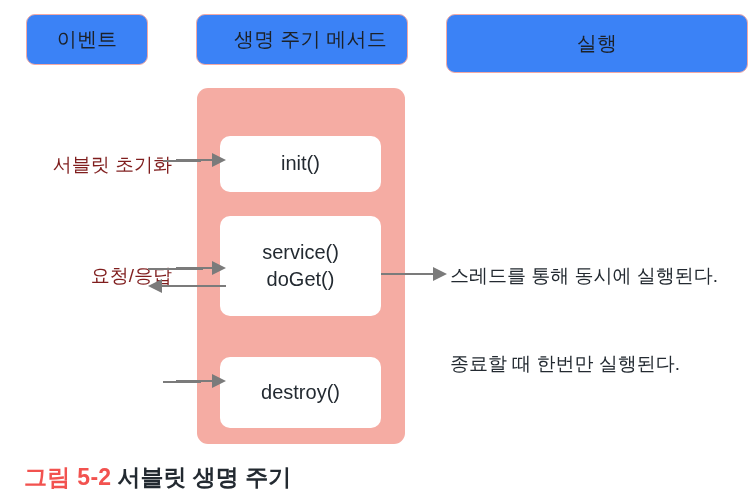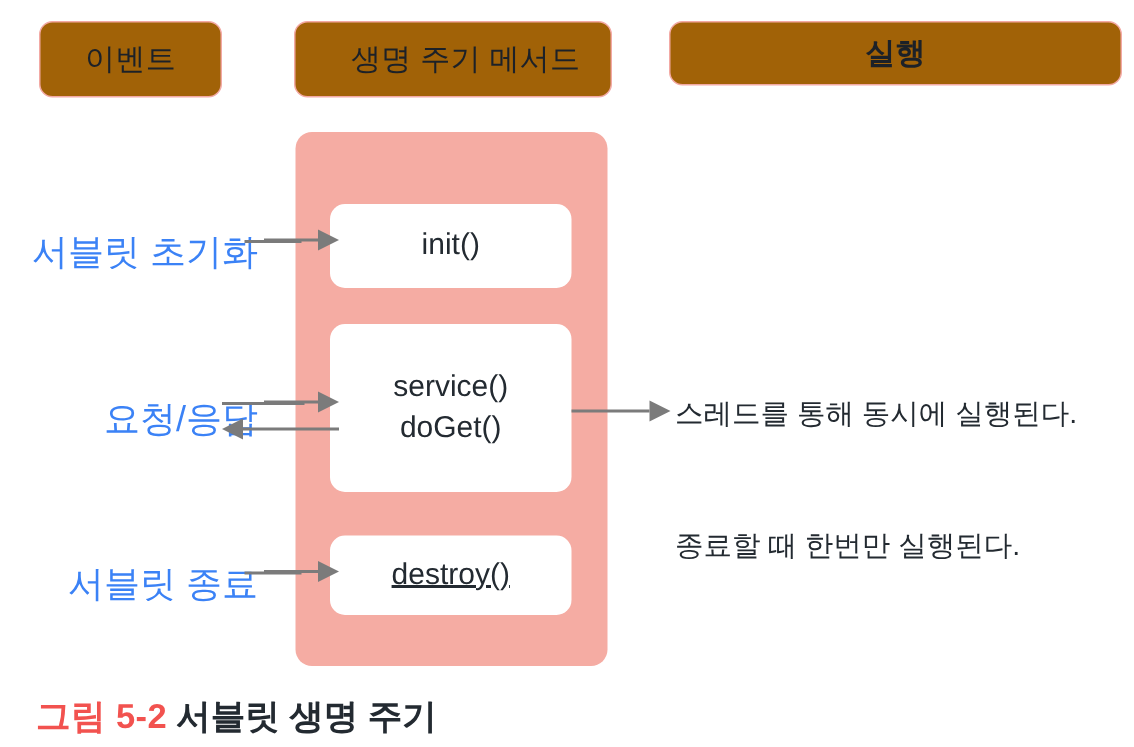--- a/index.html
+++ b/index.html
@@ -15,33 +15,33 @@
     position: relative;
     width: 756px;
     height: 498px;
     background: #ffffff;
     overflow: hidden;
   }
 
   
   .col-header {
     position: absolute;
-    background: #a16207;
+    background: #3b82f6;
     border: 1.4px solid #f3a9a4;
     border-radius: 9px;
     display: flex;
     align-items: center;
     justify-content: center;
     color: #1c2128;
     font-size: 20px;
     letter-spacing: 0.2px;
   }
   #hdr-event    { left: 26px;  top: 14px; width: 122px; height: 51px; }
   #hdr-methods  { left: 196px; top: 14px; width: 212px; height: 51px; padding-left: 17px; }
-  #hdr-execute  { left: 446px; top: 14px; width: 302px; height: 43px; font-weight: bold; }
+  #hdr-execute  { left: 446px; top: 14px; width: 302px; height: 59px; }
 
   
   #lifecycle-container {
     position: absolute;
     left: 197px;
     top: 88px;
     width: 208px;
     height: 356px;
     background: #f5aca3;
     border-radius: 11px;
@@ -54,28 +54,28 @@
     border-radius: 10px;
     display: flex;
     flex-direction: column;
     align-items: center;
     justify-content: center;
     color: #232a31;
     font-size: 20px;
     line-height: 1.36;
   }
   #box-init    { left: 220px; top: 136px; width: 161px; height: 56px; }
-  #box-service { left: 220px; top: 216px; width: 161px; height: 112px; }
-  #box-destroy { left: 220px; top: 357px; width: 161px; height: 53px; text-decoration: underline; }
+  #box-service { left: 220px; top: 216px; width: 161px; height: 100px; }
+  #box-destroy { left: 220px; top: 357px; width: 161px; height: 71px; }
 
   
   .left-label {
     position: absolute;
-    color: #3b82f6;
-    font-size: 24px;
+    color: #7f1d1d;
+    font-size: 19px;
     white-space: nowrap;
     text-align: right;
   }
   #lbl-init-event    { left: 20px; top: 152px; width: 152px; }
   #lbl-service-event { left: 20px; top: 263px; width: 152px; }
   #lbl-destroy-event { left: 20px; top: 373px; width: 152px; }
 
   
   .right-label {
     position: absolute;
@@ -150,21 +150,20 @@
   </div>
 
   <div class="method-box" id="box-destroy">
     <span>destroy()</span>
   </div>
 
   <div class="left-label" id="lbl-init-event">서블릿 초기화</div>
 
   <div class="left-label" id="lbl-service-event">요청/응답</div>
 
-  <div class="left-label" id="lbl-destroy-event">서블릿 종료</div>
 
   <div class="connector" id="conn-init"></div>
   <div class="connector" id="conn-request"></div>
   <div class="connector" id="conn-destroy"></div>
 
   <svg class="arrow-svg" id="arrow-init">
     <line class="arrow-line" x1="0" y1="10" x2="36" y2="10"></line>
     <polygon class="arrow-head" points="36,3 50,10 36,17"></polygon>
   </svg>
 

